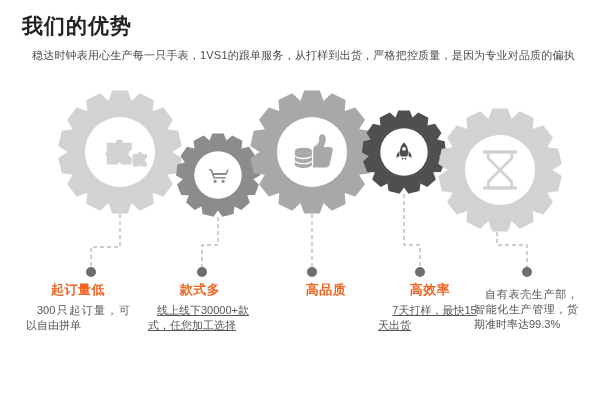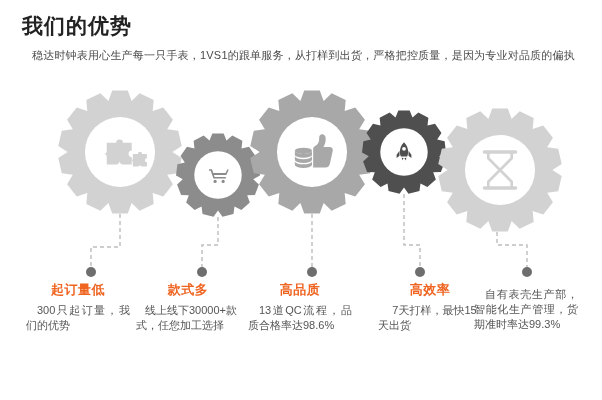--- a/index.html
+++ b/index.html
@@ -39,26 +39,26 @@
     white-space:nowrap;
   }
   .feature .f-desc{
     margin-top:5px;
     font-size:11px;color:#555555;line-height:15px;
     text-align:justify;
     text-align-last:left;
     text-indent:11px;
   }
   .feature.f1{left:26px;}
-  .feature.f2{left:136px;}
-  .feature.f3{left:248px;}
+  .feature.f2{left:148px;}
+  .feature.f3{left:274px;}
   .feature.f4{left:378px;}
   .feature.f5{left:474px;}
   .feature.f2 .f-desc,
-  .feature.f4 .f-desc{text-indent:0;text-align:center;text-align-last:center;}
+  .feature.f4 .f-desc{text-indent:0;text-align:center;text-align-last:center;text-decoration:underline;}
   .feature.f4 .f-desc{text-align:center;text-align-last:left;text-indent:9px;}
   .feature.f2 .f-desc{text-align:left;text-align-last:left;text-indent:9px;}
 </style>
 </head>
 <body>
 
 <div id="stage">
 
   <div class="page-title">我们的优势</div>
   <div class="page-subtitle">稳达时钟表用心生产每一只手表，1VS1的跟单服务，从打样到出货，严格把控质量，是因为专业对品质的偏执</div>
@@ -146,29 +146,28 @@
       </g>
       <g>
         <path d="M 497 232 L 497 245 L 527 245 L 527 272" fill="none" stroke="#bdbdbd" stroke-width="1.4" stroke-dasharray="4 3"></path>
         <circle cx="527" cy="272" r="5" fill="#6e6e6e"></circle>
       </g>
     </svg>
 
   <div class="features">
     <div class="feature f1">
       <div class="f-title">起订量低</div>
-      <div class="f-desc">300只起订量，我们的优势</div>
+      <div class="f-desc">300只起订量，可以自由拼单</div>
     </div>
     <div class="feature f2">
       <div class="f-title">款式多</div>
       <div class="f-desc">线上线下30000+款式，任您加工选择</div>
     </div>
     <div class="feature f3">
       <div class="f-title">高品质</div>
-      <div class="f-desc">13道QC流程，品质合格率达98.6%</div>
     </div>
     <div class="feature f4">
       <div class="f-title">高效率</div>
       <div class="f-desc">7天打样，最快15天出货</div>
     </div>
     <div class="feature f5">
       <div class="f-desc">自有表壳生产部，智能化生产管理，货期准时率达99.3%</div>
     </div>
   </div>
 

